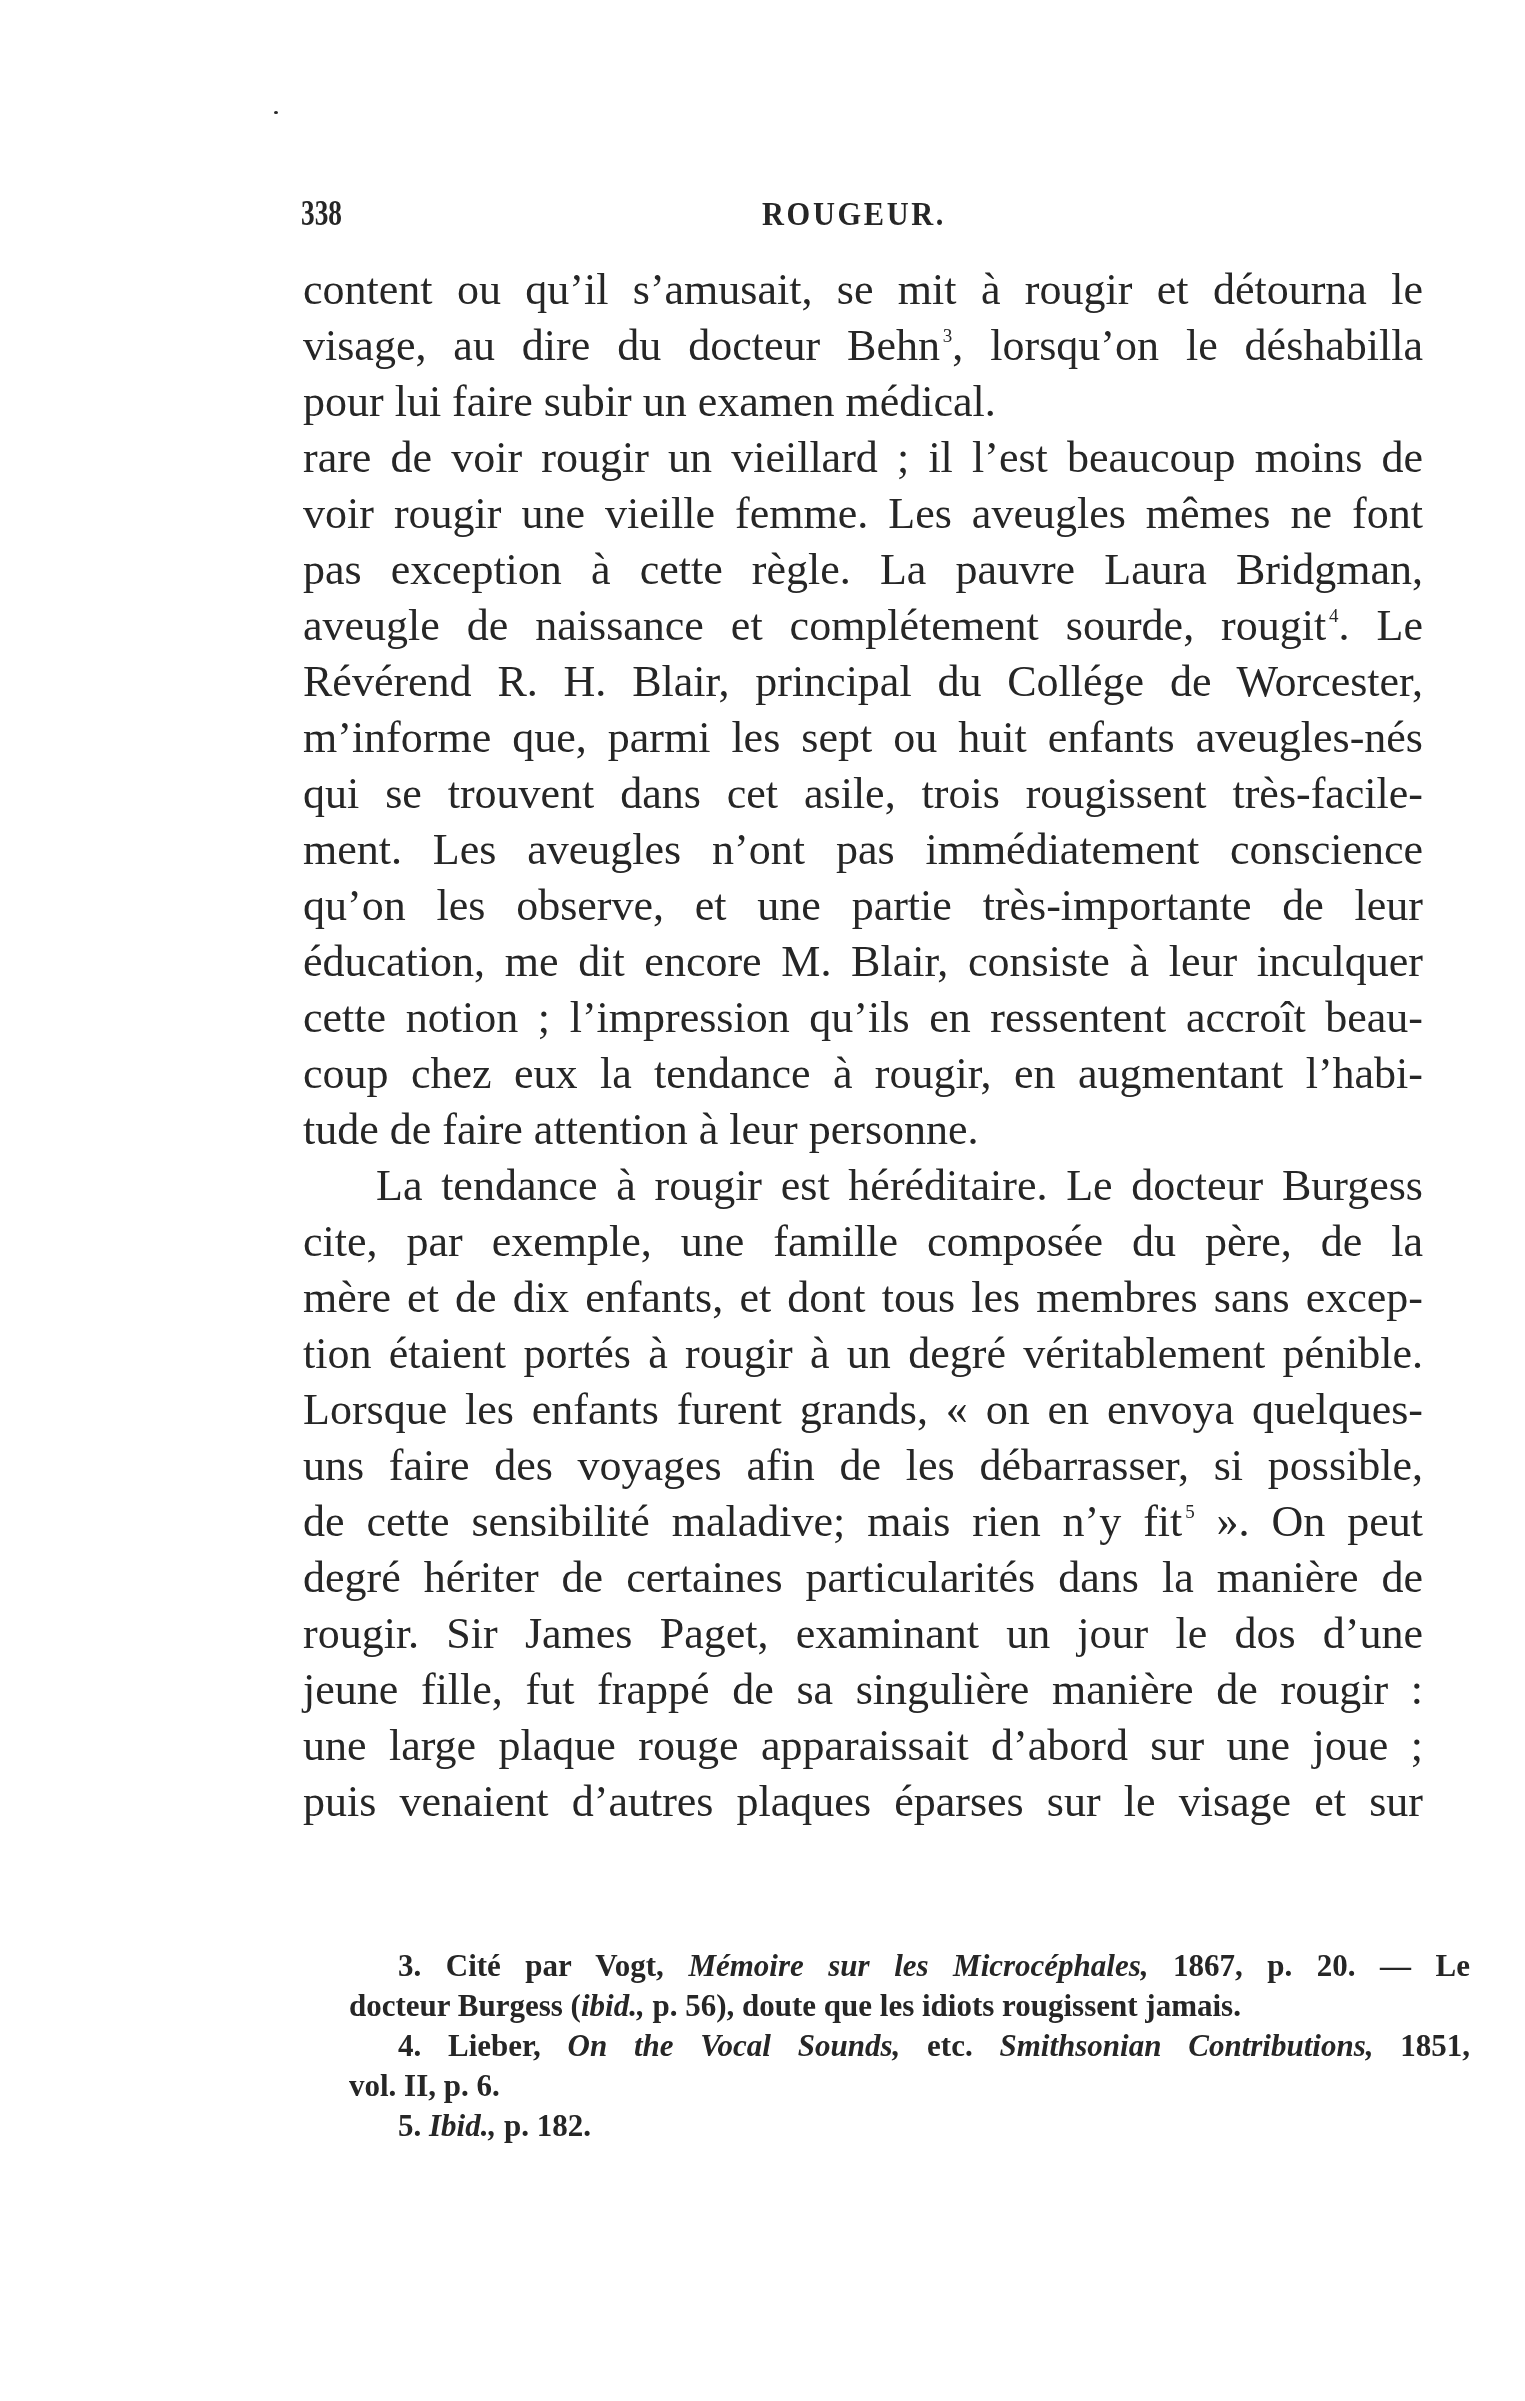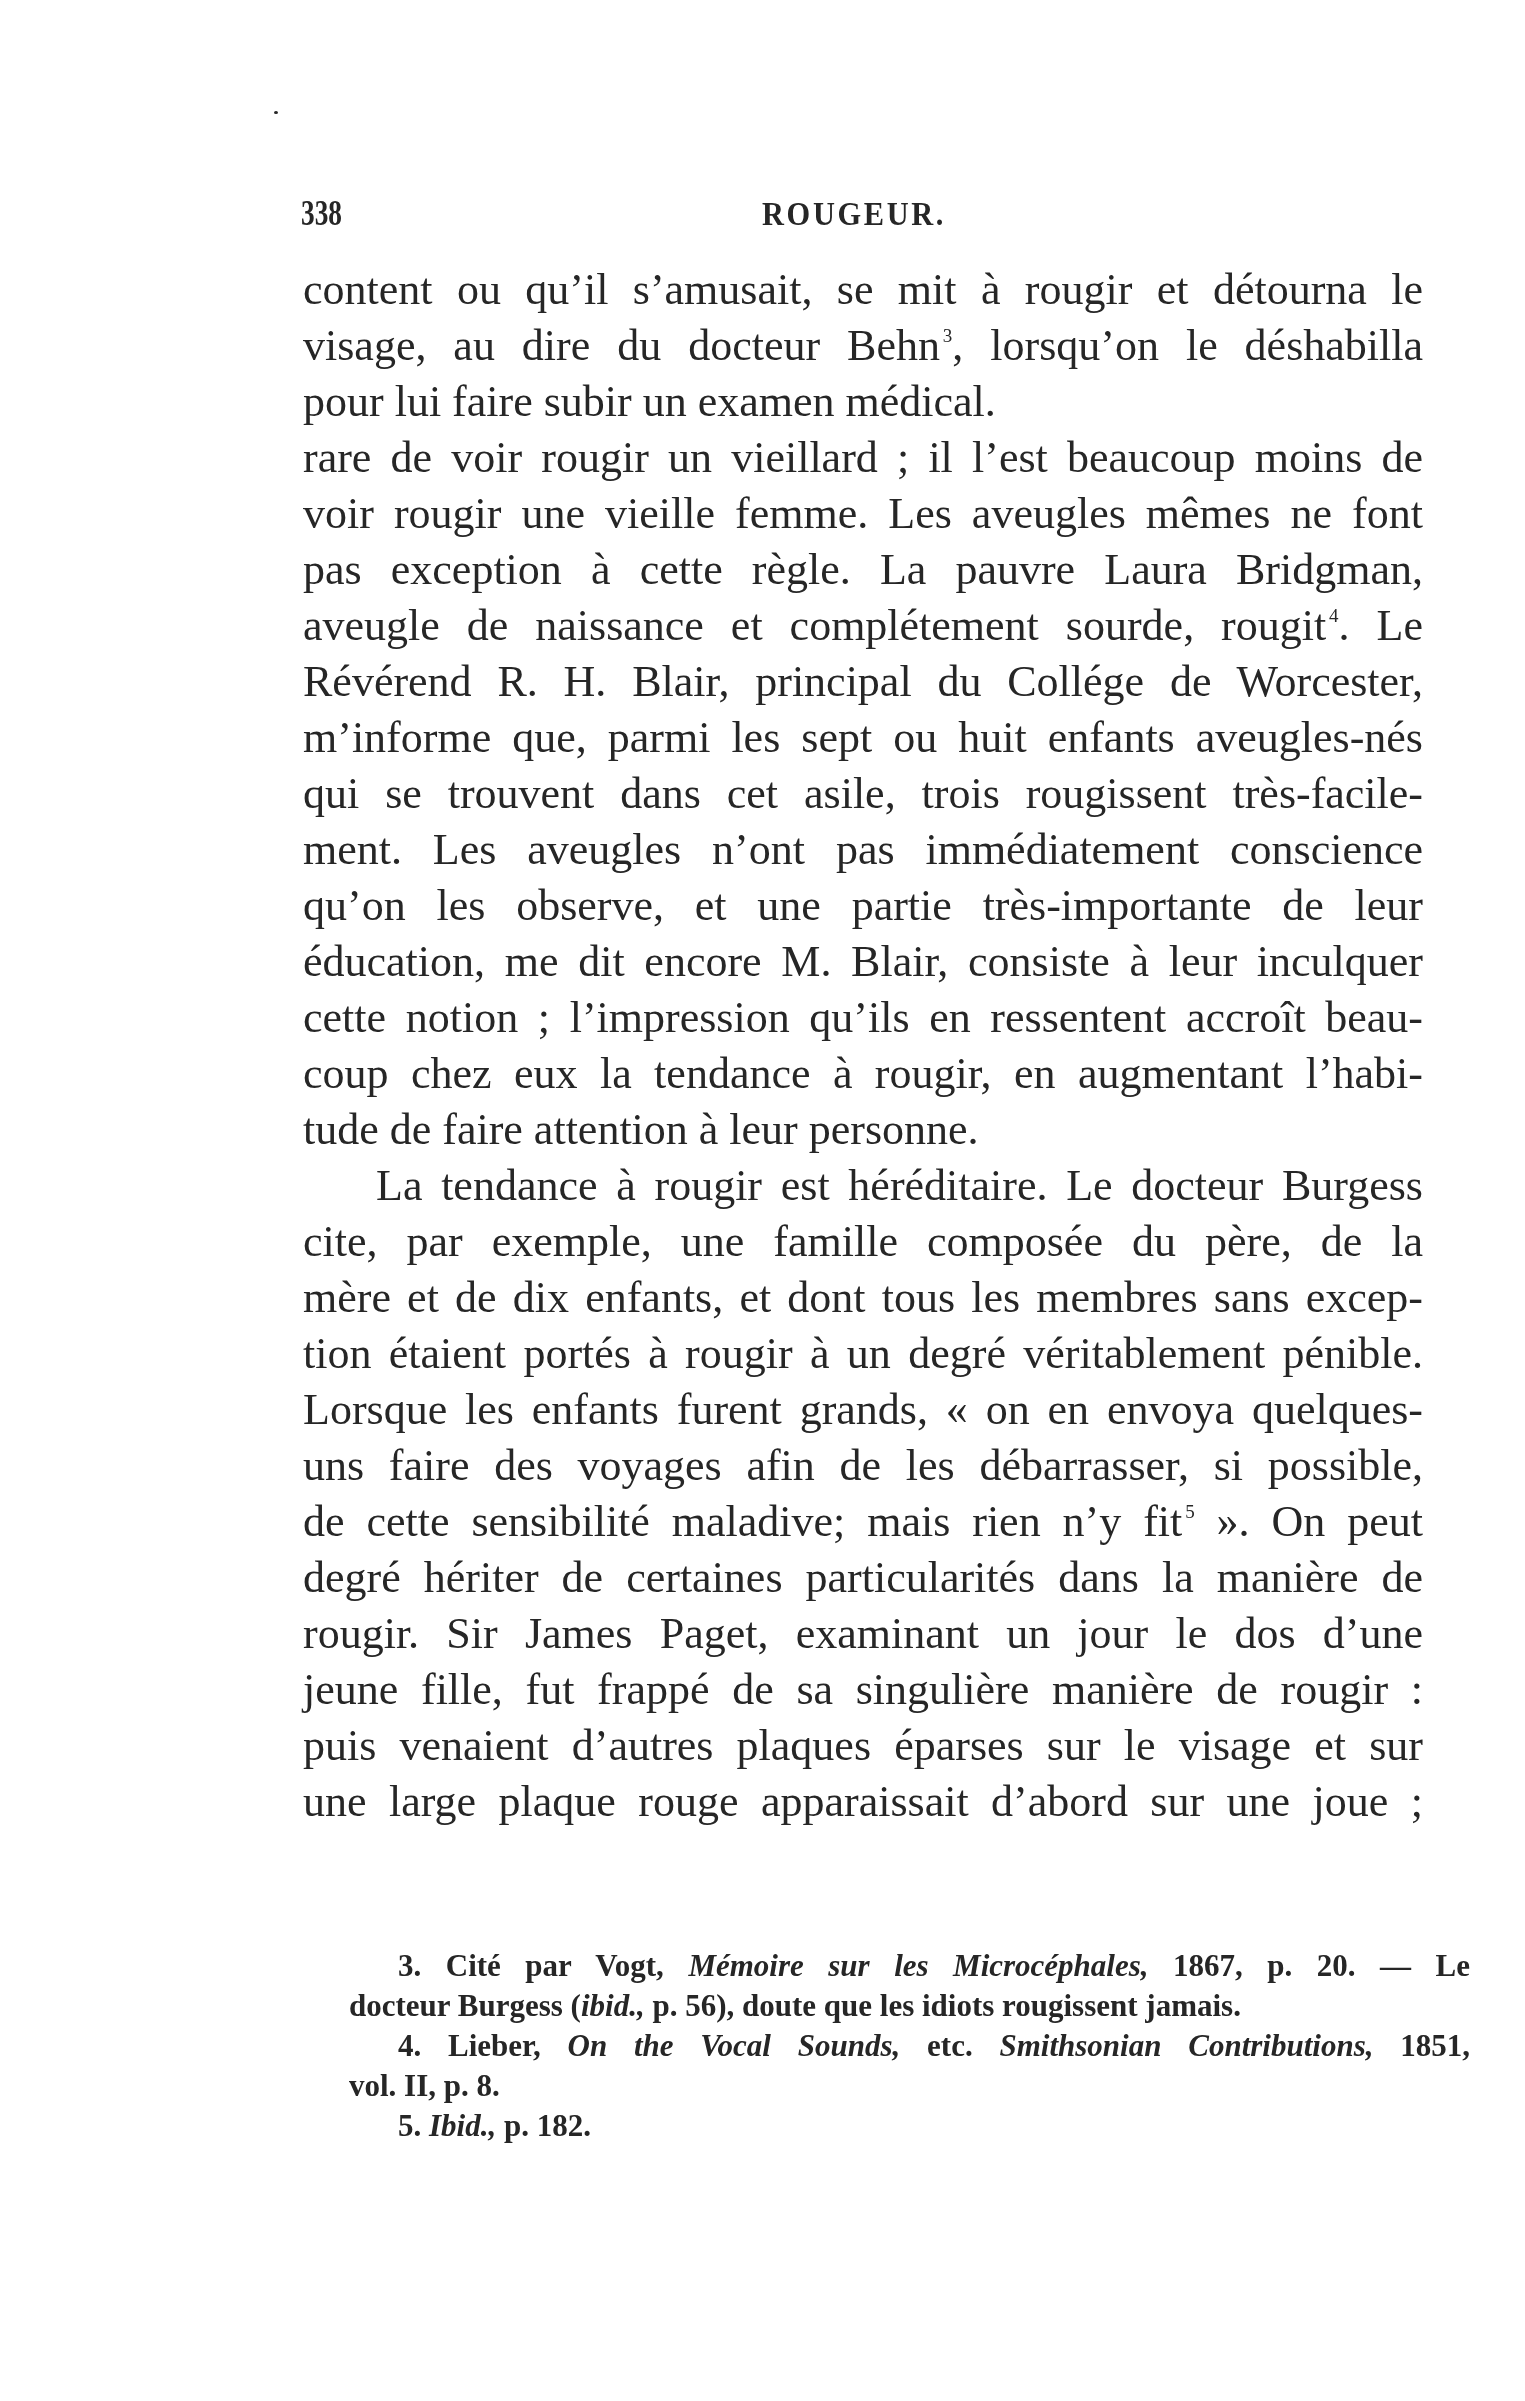--- a/index.html
+++ b/index.html
@@ -56,29 +56,29 @@
       <div class="line indent"><span>La tendance à rougir est héréditaire. Le docteur Burgess</span></div>
       <div class="line"><span>cite, par exemple, une famille composée du père, de la</span></div>
       <div class="line"><span>mère et de dix enfants, et dont tous les membres sans excep-</span></div>
       <div class="line"><span>tion étaient portés à rougir à un degré véritablement pénible.</span></div>
       <div class="line"><span>Lorsque les enfants furent grands, « on en envoya quelques-</span></div>
       <div class="line"><span>uns faire des voyages afin de les débarrasser, si possible,</span></div>
       <div class="line"><span>de cette sensibilité maladive; mais rien n’y fit</span><sup class="note">5</sup><span> ». On peut</span></div>
       <div class="line"><span>degré hériter de certaines particularités dans la manière de</span></div>
       <div class="line"><span>rougir. Sir James Paget, examinant un jour le dos d’une</span></div>
       <div class="line"><span>jeune fille, fut frappé de sa singulière manière de rougir :</span></div>
+      <div class="line"><span>une large plaque rouge apparaissait d’abord sur une joue ;</span></div>
       <div class="line"><span>puis venaient d’autres plaques éparses sur le visage et sur</span></div>
-      <div class="line"><span>une large plaque rouge apparaissait d’abord sur une joue ;</span></div>
     </div>
 
   <div class="footnotes" id="footnotes">
       <div class="fn-line indent"><span>3. Cité par Vogt, </span><i>Mémoire sur les Microcéphales,</i><span> 1867, p. 20. — Le</span></div>
       <div class="fn-line last"><span>docteur Burgess (</span><i>ibid.,</i><span> p. 56), doute que les idiots rougissent jamais.</span></div>
       <div class="fn-line indent"><span>4. Lieber, </span><i>On the Vocal Sounds,</i><span> etc. </span><i>Smithsonian Contributions,</i><span> 1851,</span></div>
-      <div class="fn-line last"><span>vol. II, p. 8.</span></div>
+      <div class="fn-line last"><span>vol. II, p. 6.</span></div>
       <div class="fn-line indent last"><span>5. </span><i>Ibid.,</i><span> p. 182.</span></div>
     </div>
 
   <div class="watermark">
     
     
   </div>
 </div>
 
 

